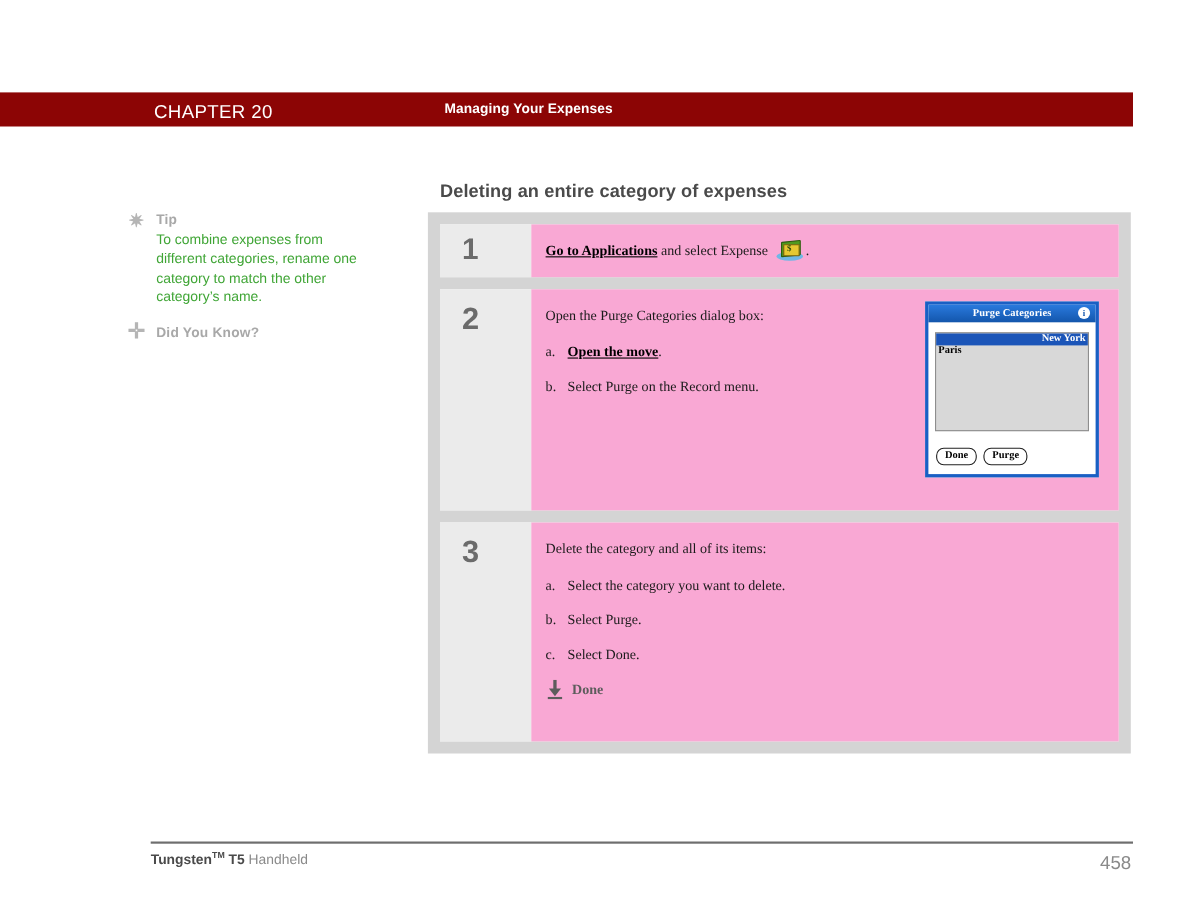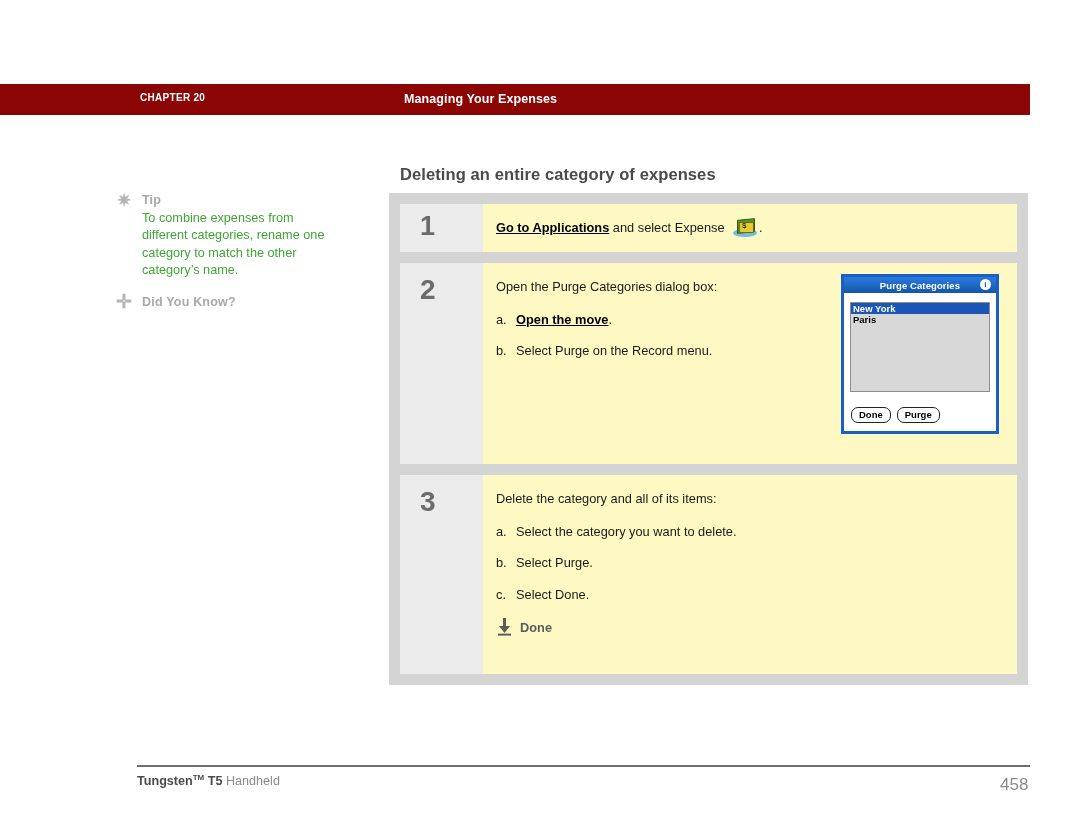--- a/index.html
+++ b/index.html
@@ -23,22 +23,22 @@
     left: 0;
     top: 84px;
     width: 1030px;
     height: 31px;
     background: #8c0505;
   }
   .header-chapter {
     position: absolute;
     left: 140px;
     top: 92px;
-    font-size: 10px;
-    font-weight: bold;
+    font-size: 17px;
+    font-weight: normal;
     color: #ffffff;
     letter-spacing: 0.3px;
   }
   .header-section {
     position: absolute;
     left: 404px;
     top: 92px;
     font-size: 12.5px;
     font-weight: bold;
     color: #ffffff;
@@ -114,24 +114,25 @@
     flex: 0 0 83px;
     background: #ebebeb;
     color: #6b6b6b;
     font-size: 28px;
     font-weight: bold;
     padding: 14px 0 0 20px;
     box-sizing: border-box;
   }
   .step-body {
     flex: 1;
-    background: #fef9c3;
+    background: #f9a8d4;
     padding: 16px 14px 14px 13px;
     box-sizing: border-box;
     position: relative;
+    font-family: Liberation Serif, serif;
   }
 
   #step1 { top: 11px; height: 48px; }
   #step1 .step-num { padding-top: 7px; font-size: 27px; }
   #step1 .step-body { padding-top: 14px; }
 
   #step2 { top: 70px; height: 201px; }
   #step2 .step-num { padding-top: 11px; }
 
   #step3 { top: 282px; height: 199px; }
@@ -276,20 +277,21 @@
   .pda-row {
     font-size: 9.5px;
     line-height: 11px;
     padding: 0 2px;
     color: #000000;
     font-weight: bold;
   }
   .pda-row.selected {
     background: #1b55b8;
     color: #ffffff;
+    text-align: right;
   }
   .pda-buttons {
     position: absolute;
     left: 7px;
     bottom: 8px;
     display: flex;
     gap: 6px;
   }
   .pda-btn {
     border: 1px solid #222222;

